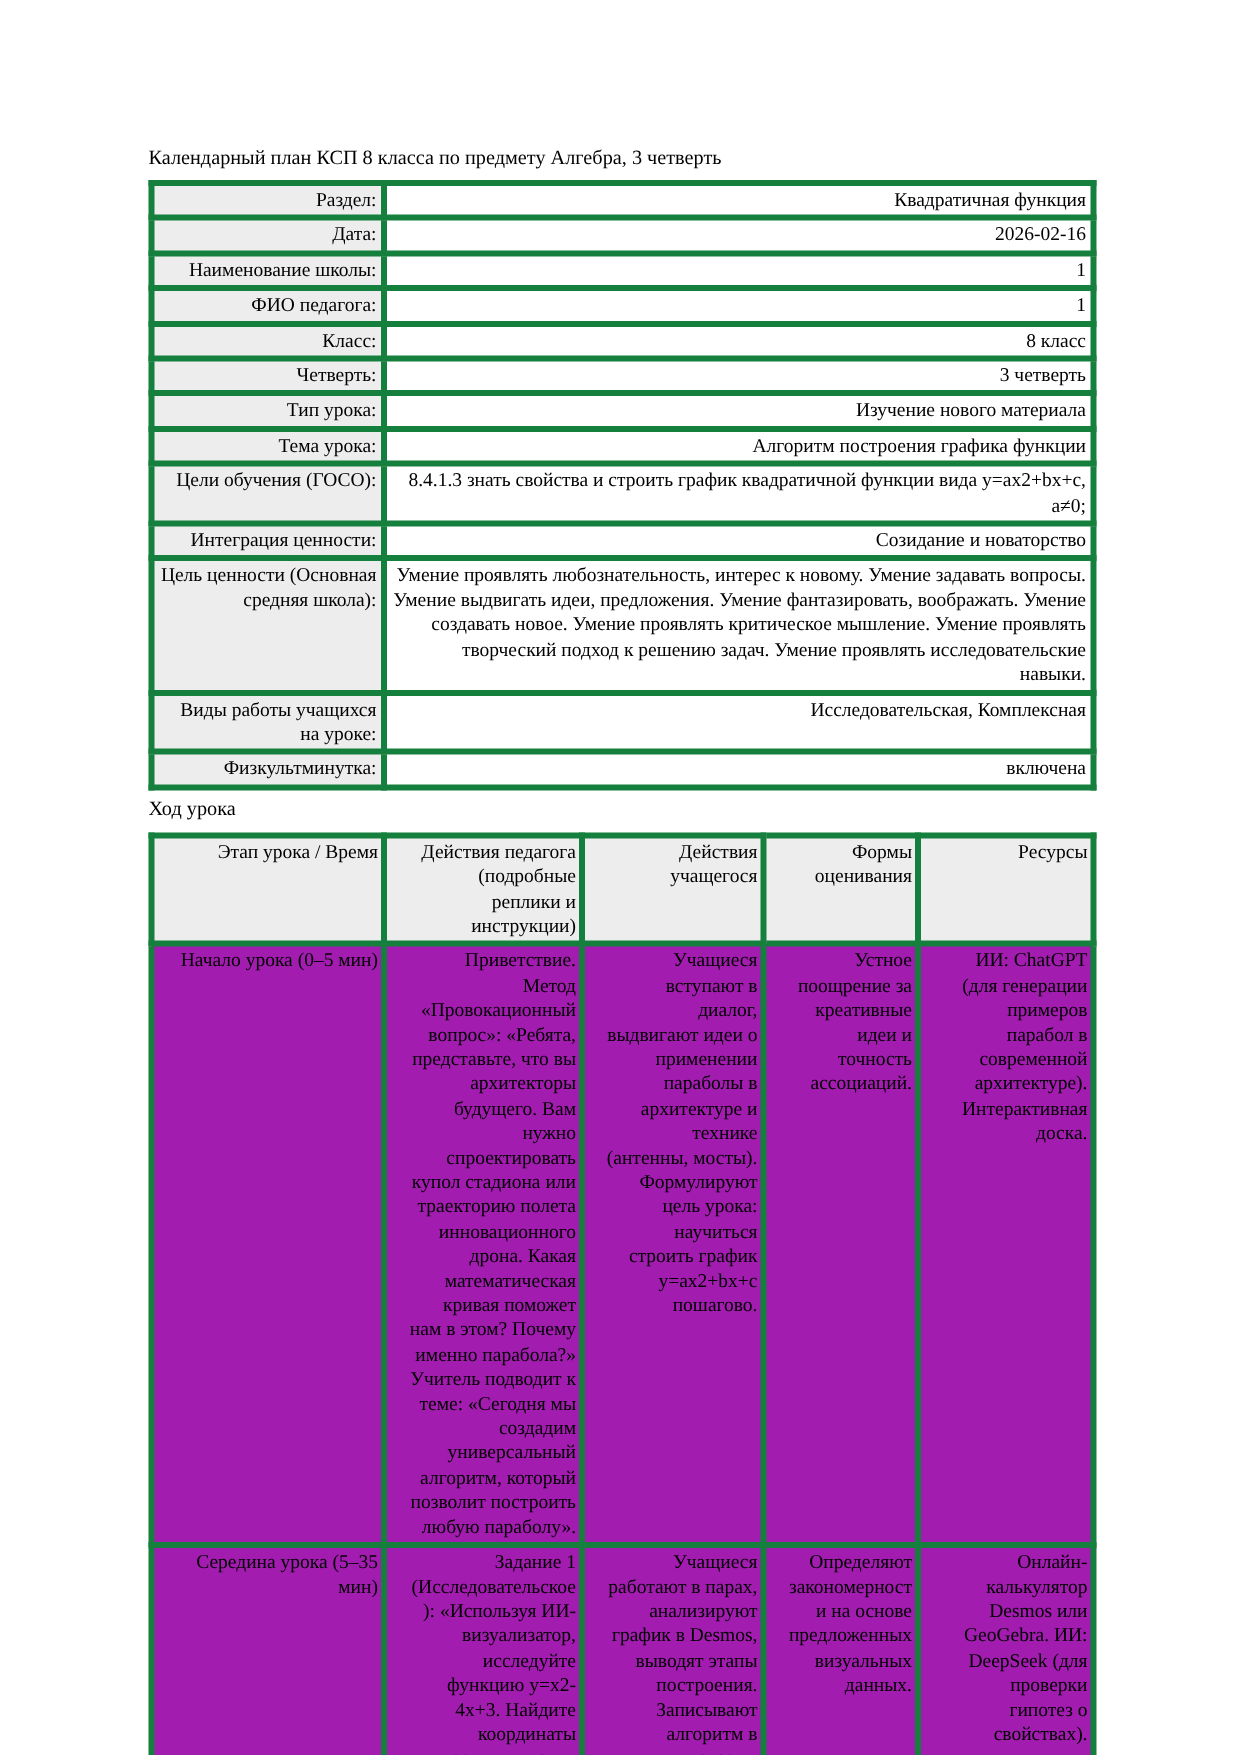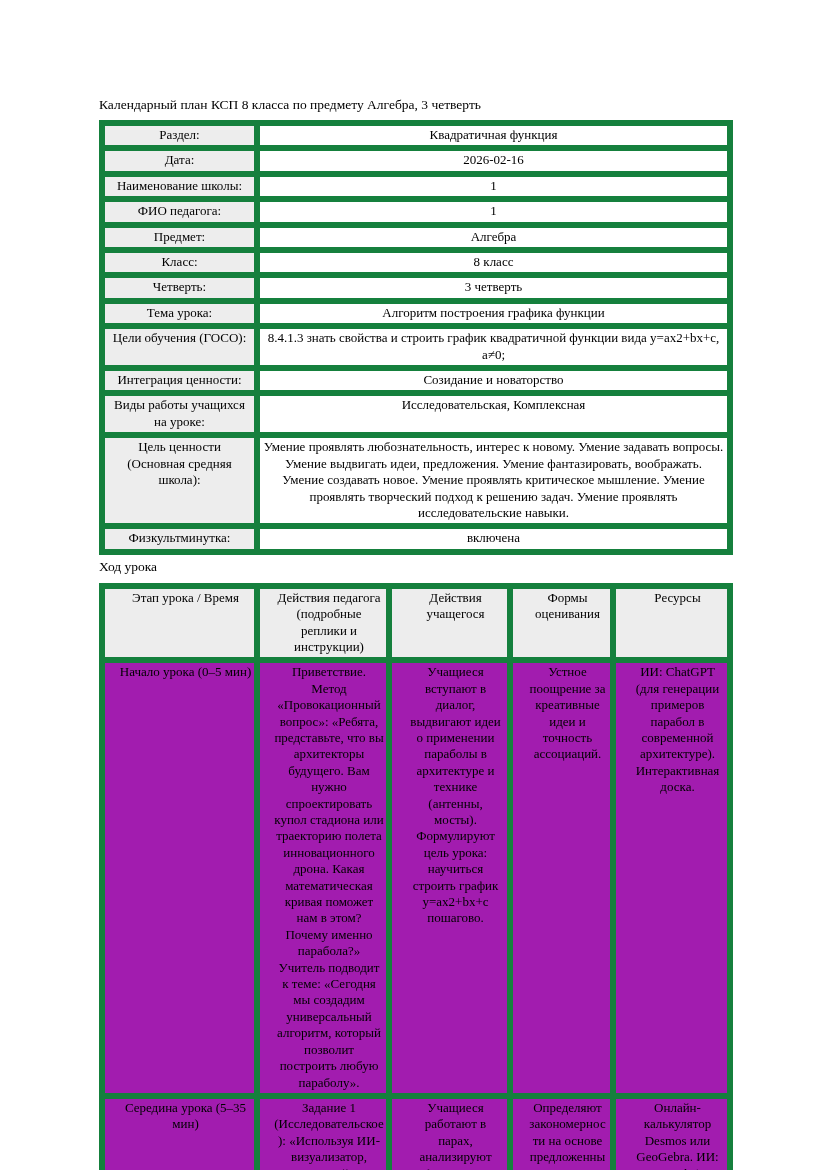--- a/index.html
+++ b/index.html
@@ -42,24 +42,24 @@
     font-family: Liberation Serif, serif;
   }
   table.grid {
     border-collapse: collapse;
     width: 628px;
     table-layout: fixed;
     font-size: 13px;
     line-height: 16.4px;
   }
   table.grid td, table.grid th {
-    border: 6px solid #15803d;
+    border: 4px solid #15803d;
     vertical-align: top;
     padding: 1px 3px 2px 3px;
-    text-align: center;
+    text-align: right;
     font-weight: normal;
     word-wrap: break-word;
     overflow-wrap: break-word;
     hyphens: none;
     margin-top: 44px;
   }
   
   table.info col.c-label { width: 155px; }
   table.info col.c-value { width: 473px; }
   table.info td.label { background: #ededed; }
@@ -99,50 +99,50 @@
         </tr>
         <tr>
           <td class="label">Наименование школы:</td>
           <td class="value">1</td>
         </tr>
         <tr>
           <td class="label">ФИО педагога:</td>
           <td class="value">1</td>
         </tr>
         <tr>
-          <td class="label">Предмет:</td>
-          <td class="value">Алгебра</td>
-        </tr>
-        <tr>
           <td class="label">Класс:</td>
           <td class="value">8 класс</td>
         </tr>
         <tr>
           <td class="label">Четверть:</td>
           <td class="value">3 четверть</td>
+        </tr>
+        <tr>
+          <td class="label">Тип урока:</td>
+          <td class="value">Изучение нового материала</td>
         </tr>
         <tr>
           <td class="label">Тема урока:</td>
           <td class="value">Алгоритм построения графика функции</td>
         </tr>
         <tr>
           <td class="label">Цели обучения (ГОСО):</td>
           <td class="value">8.4.1.3 знать свойства и строить график квадратичной функции вида y=ax2+bx+c, a≠0;</td>
         </tr>
         <tr>
           <td class="label">Интеграция ценности:</td>
           <td class="value">Созидание и новаторство</td>
         </tr>
         <tr>
+          <td class="label">Цель ценности (Основная средняя школа):</td>
+          <td class="value">Умение проявлять любознательность, интерес к новому. Умение задавать вопросы. Умение выдвигать идеи, предложения. Умение фантазировать, воображать. Умение создавать новое. Умение проявлять критическое мышление. Умение проявлять творческий подход к решению задач. Умение проявлять исследовательские навыки.</td>
+        </tr>
+        <tr>
           <td class="label">Виды работы учащихся на уроке:</td>
           <td class="value">Исследовательская, Комплексная</td>
-        </tr>
-        <tr>
-          <td class="label">Цель ценности (Основная средняя школа):</td>
-          <td class="value">Умение проявлять любознательность, интерес к новому. Умение задавать вопросы. Умение выдвигать идеи, предложения. Умение фантазировать, воображать. Умение создавать новое. Умение проявлять критическое мышление. Умение проявлять творческий подход к решению задач. Умение проявлять исследовательские навыки.</td>
         </tr>
         <tr>
           <td class="label">Физкультминутка:</td>
           <td class="value">включена</td>
         </tr>
       </tbody>
     </table>
 
     <div class="section-label">Ход урока</div>
 

